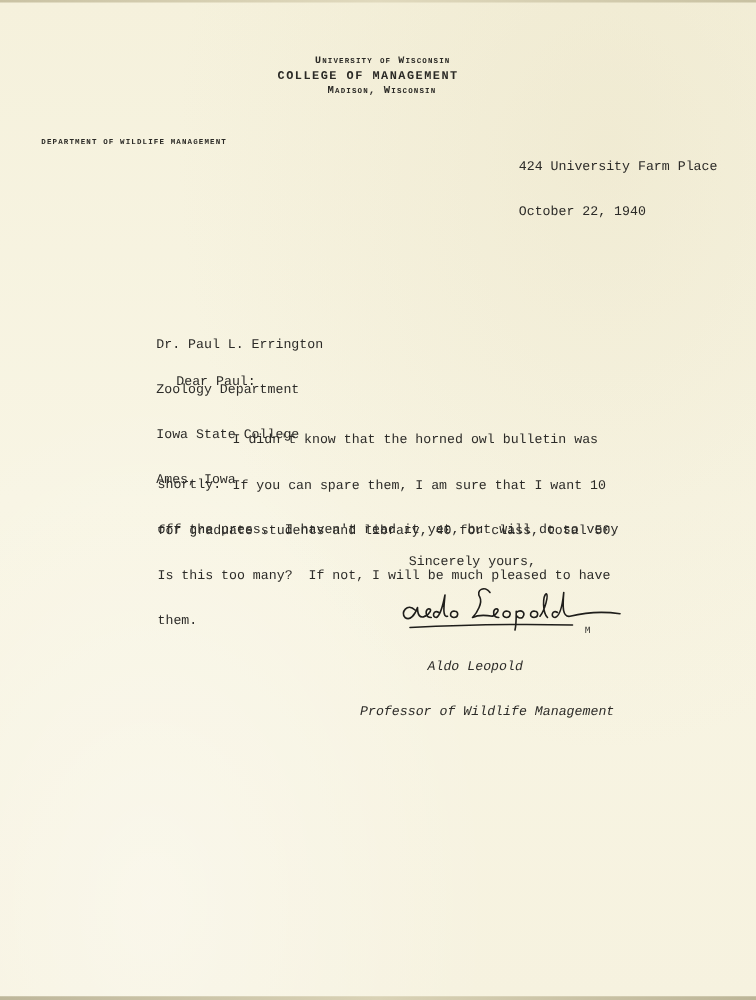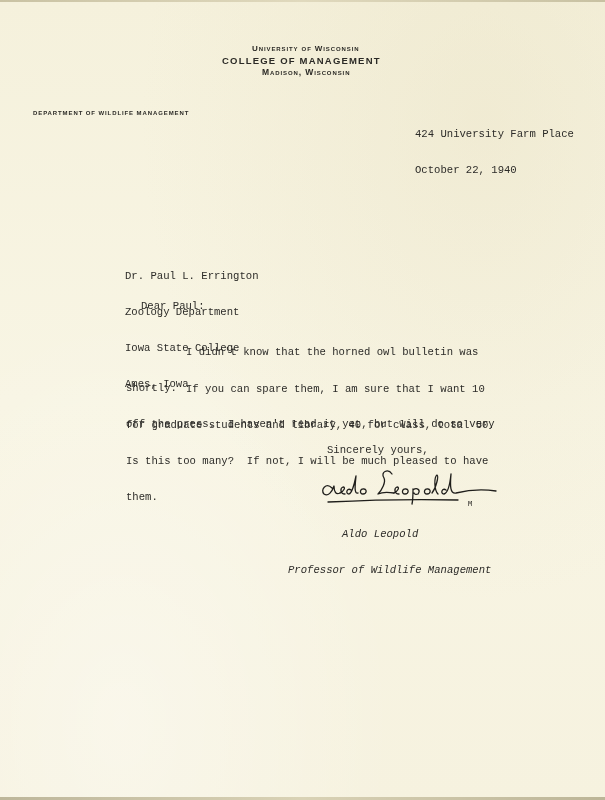--- a/index.html
+++ b/index.html
@@ -25,21 +25,21 @@
     .top-edge {
       position: absolute; left: 0; top: 0; width: 605px; height: 2px;
       background: linear-gradient(90deg, #c9c2a3, #e0d9bd, #c8c1a2);
     }
     .bottom-edge {
       position: absolute; left: 0; bottom: 0; width: 605px; height: 3px;
       background: linear-gradient(90deg, #bdb69a, #d9d2b5, #bcb597);
     }
     .lh {
       position: absolute;
-      font-family: Liberation Sans, sans-serif;
+      font-family: Liberation Mono, monospace;
       color: #2b2a26;
       font-weight: bold;
       white-space: nowrap;
       font-variant: small-caps;
       text-align: center;
     }
     .lh-univ {
       left: 252px; top: 44px;
       font-size: 8px;
       letter-spacing: 0.9px;

